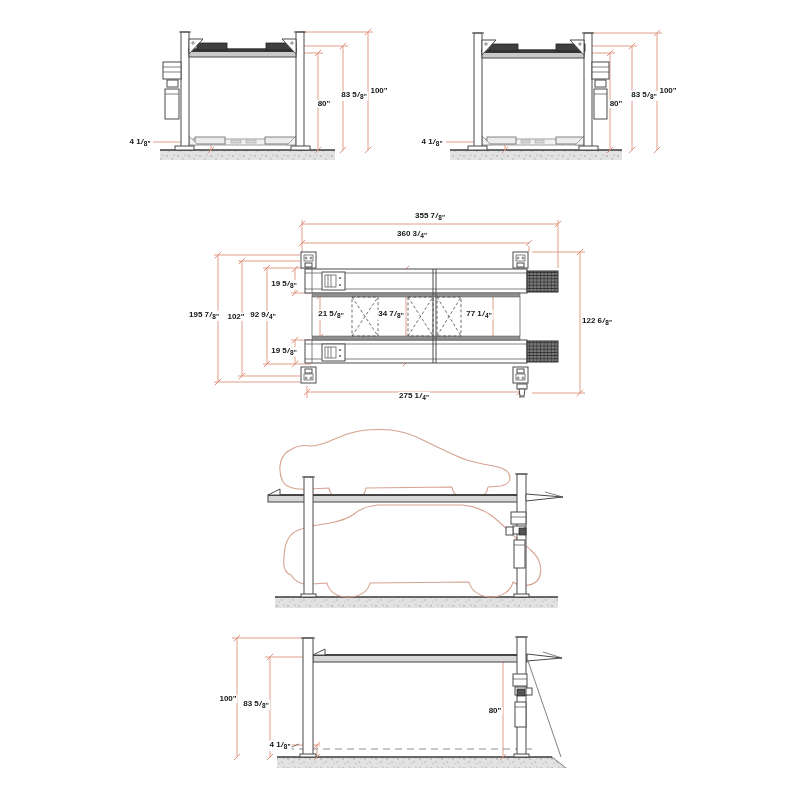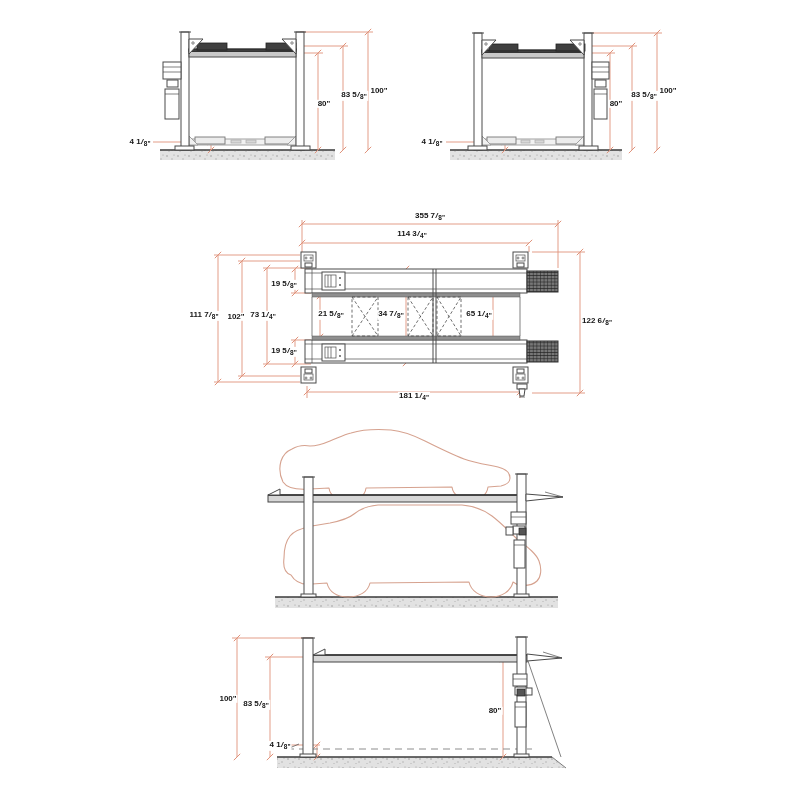--- a/index.html
+++ b/index.html
@@ -331,30 +331,30 @@
 <div id="labels">
       <div class="dim-label" style="left: 379px; top: 91px;">100"</div>
       <div class="dim-label" style="left: 354px; top: 96px;"><span>83 5</span><span class="sl">/</span><span class="dn">8"</span></div>
       <div class="dim-label" style="left: 324px; top: 104px;">80"</div>
       <div class="dim-label" style="left: 140px; top: 143px;"><span>4 1</span><span class="sl">/</span><span class="dn">8"</span></div>
       <div class="dim-label" style="left: 668px; top: 91px;">100"</div>
       <div class="dim-label" style="left: 644px; top: 96px;"><span>83 5</span><span class="sl">/</span><span class="dn">8"</span></div>
       <div class="dim-label" style="left: 616px; top: 104px;">80"</div>
       <div class="dim-label" style="left: 432px; top: 143px;"><span>4 1</span><span class="sl">/</span><span class="dn">8"</span></div>
       <div class="dim-label" style="left: 430px; top: 217px;"><span>355 7</span><span class="sl">/</span><span class="dn">8"</span></div>
-      <div class="dim-label" style="left: 412px; top: 235px;"><span>114 3</span><span class="sl">/</span><span class="dn">4"</span></div>
-      <div class="dim-label" style="left: 204px; top: 316px;"><span>111 7</span><span class="sl">/</span><span class="dn">8"</span></div>
+      <div class="dim-label" style="left: 412px; top: 235px;"><span>360 3</span><span class="sl">/</span><span class="dn">4"</span></div>
+      <div class="dim-label" style="left: 204px; top: 316px;"><span>195 7</span><span class="sl">/</span><span class="dn">8"</span></div>
       <div class="dim-label" style="left: 236px; top: 317px;">102"</div>
-      <div class="dim-label" style="left: 263px; top: 316px;"><span>73 1</span><span class="sl">/</span><span class="dn">4"</span></div>
+      <div class="dim-label" style="left: 263px; top: 316px;"><span>92 9</span><span class="sl">/</span><span class="dn">4"</span></div>
       <div class="dim-label" style="left: 284px; top: 285px;"><span>19 5</span><span class="sl">/</span><span class="dn">8"</span></div>
       <div class="dim-label" style="left: 284px; top: 352px;"><span>19 5</span><span class="sl">/</span><span class="dn">8"</span></div>
       <div class="dim-label" style="left: 331px; top: 315px;"><span>21 5</span><span class="sl">/</span><span class="dn">8"</span></div>
       <div class="dim-label" style="left: 391px; top: 315px;"><span>34 7</span><span class="sl">/</span><span class="dn">8"</span></div>
-      <div class="dim-label" style="left: 479px; top: 315px;"><span>65 1</span><span class="sl">/</span><span class="dn">4"</span></div>
-      <div class="dim-label" style="left: 414px; top: 397px;"><span>181 1</span><span class="sl">/</span><span class="dn">4"</span></div>
+      <div class="dim-label" style="left: 479px; top: 315px;"><span>77 1</span><span class="sl">/</span><span class="dn">4"</span></div>
+      <div class="dim-label" style="left: 414px; top: 397px;"><span>275 1</span><span class="sl">/</span><span class="dn">4"</span></div>
       <div class="dim-label" style="left: 597px; top: 322px;"><span>122 6</span><span class="sl">/</span><span class="dn">8"</span></div>
       <div class="dim-label" style="left: 228px; top: 699px;">100"</div>
       <div class="dim-label" style="left: 256px; top: 705px;"><span>83 5</span><span class="sl">/</span><span class="dn">8"</span></div>
       <div class="dim-label" style="left: 280px; top: 746px;"><span>4 1</span><span class="sl">/</span><span class="dn">8"</span></div>
       <div class="dim-label" style="left: 495px; top: 711px;">80"</div>
     </div>
 
 </div>
 
 </body></html>

